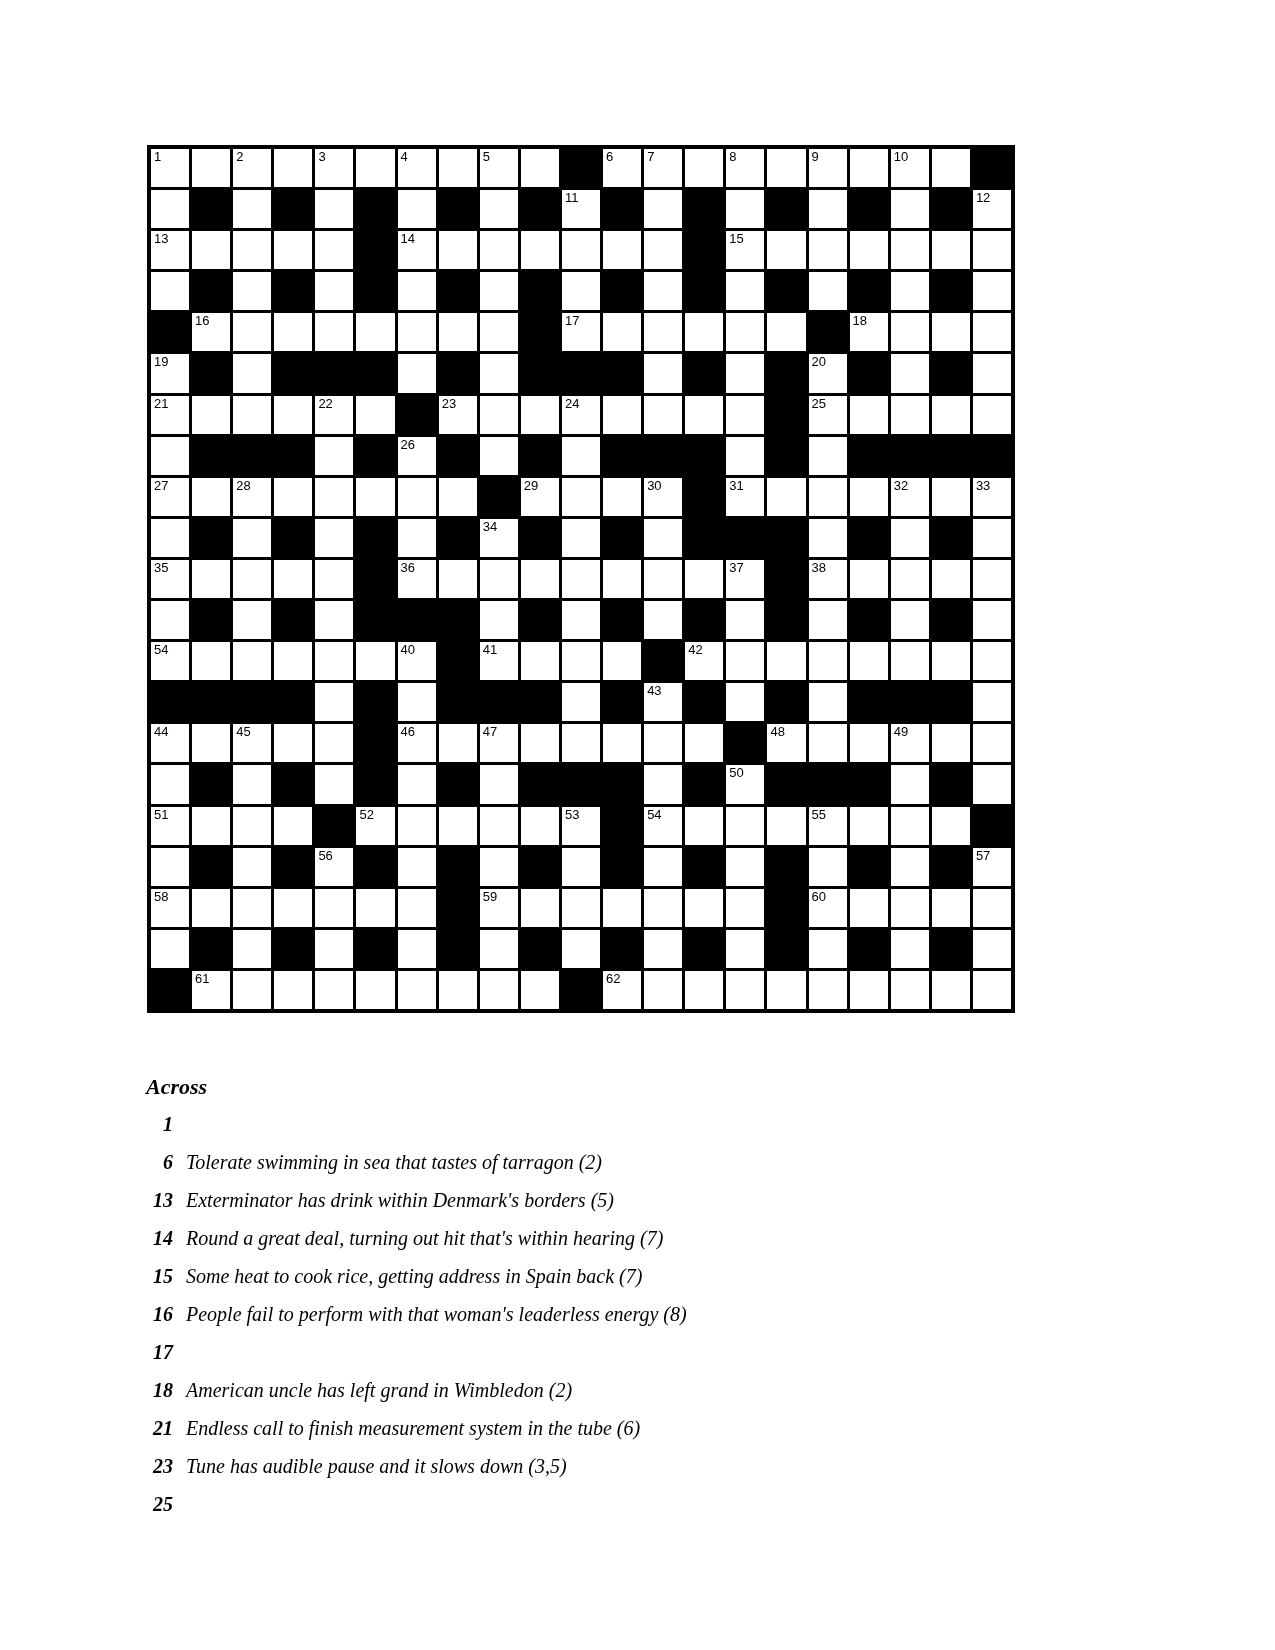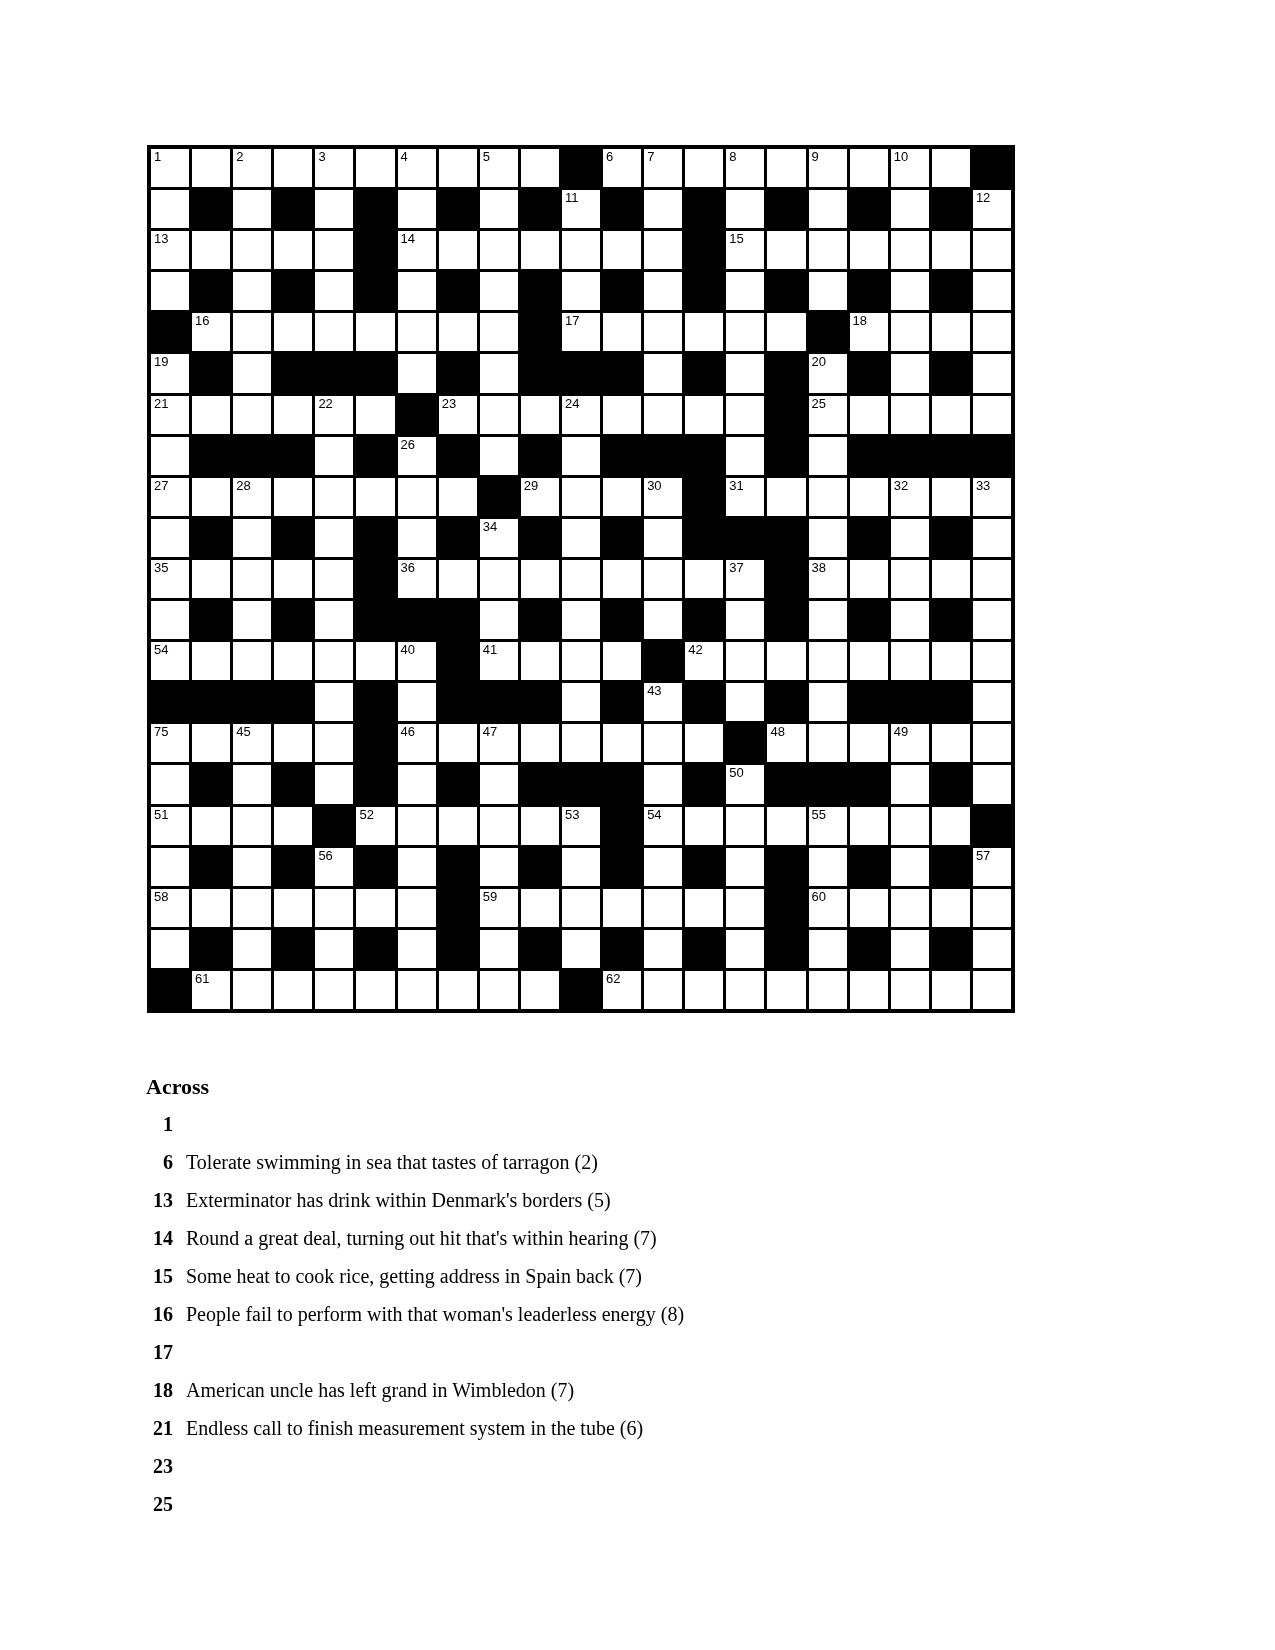--- a/index.html
+++ b/index.html
@@ -39,20 +39,21 @@
     font-family: "Liberation Sans", sans-serif;
     font-size: 13px;
     line-height: 1.1;
     color: #000000;
   }
   #clues {
     position: absolute;
     left: 146px;
     top: 1074px;
     width: 780px;
+    font-style: italic;
   }
   #clues h2 {
     font-size: 22px;
     line-height: 25px;
     margin: 0 0 13px 0;
     font-weight: bold;
   }
   .clue {
     display: flex;
     font-size: 20px;
@@ -450,21 +451,21 @@
       </div>
       <div class="cell b"></div>
       <div class="cell w"></div>
       <div class="cell b"></div>
       <div class="cell w"></div>
       <div class="cell b"></div>
       <div class="cell b"></div>
       <div class="cell b"></div>
       <div class="cell w"></div>
       <div class="cell w">
-        <span class="cnum">75</span>
+        <span class="cnum">44</span>
       </div>
       <div class="cell w"></div>
       <div class="cell w">
         <span class="cnum">45</span>
       </div>
       <div class="cell w"></div>
       <div class="cell w"></div>
       <div class="cell b"></div>
       <div class="cell w">
         <span class="cnum">46</span>
@@ -667,28 +668,29 @@
         </div>
         <div class="clue">
           <span class="n">16</span>
           <span class="t">People fail to perform with that woman's leaderless energy (8)</span>
         </div>
         <div class="clue">
           <span class="n">17</span>
         </div>
         <div class="clue">
           <span class="n">18</span>
-          <span class="t">American uncle has left grand in Wimbledon (7)</span>
+          <span class="t">American uncle has left grand in Wimbledon (2)</span>
         </div>
         <div class="clue">
           <span class="n">21</span>
           <span class="t">Endless call to finish measurement system in the tube (6)</span>
         </div>
         <div class="clue">
           <span class="n">23</span>
+          <span class="t">Tune has audible pause and it slows down (3,5)</span>
         </div>
         <div class="clue">
           <span class="n">25</span>
         </div>
       </div>
   </div>
 
 </div>
 
 </body></html>

